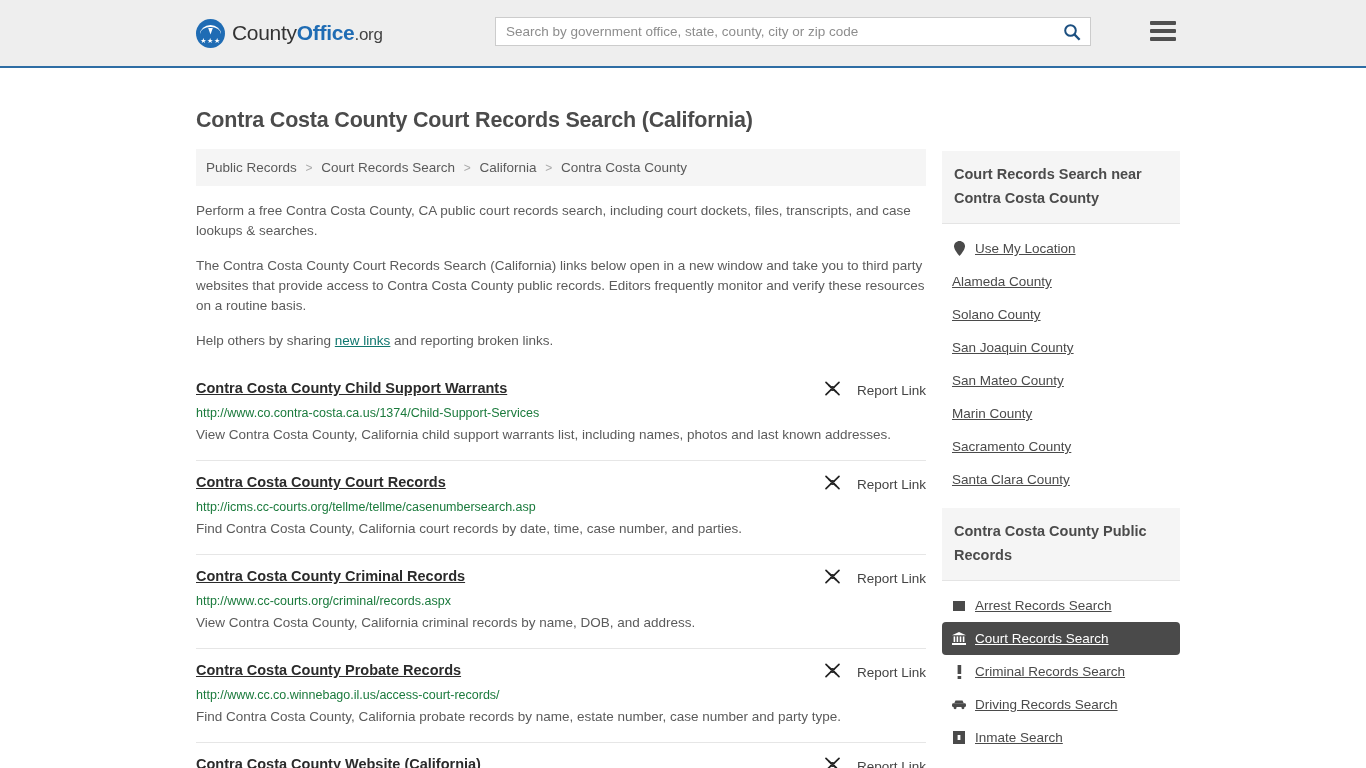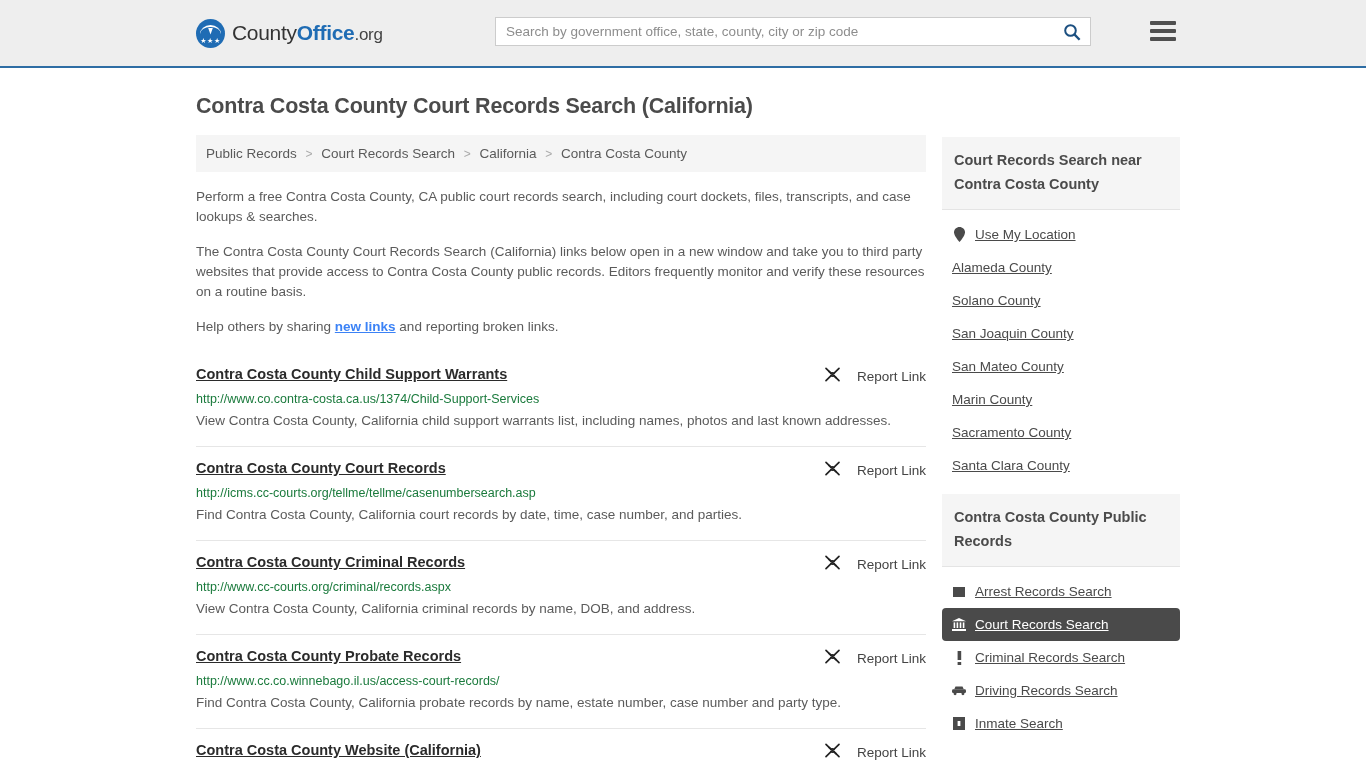--- a/index.html
+++ b/index.html
@@ -121,21 +121,21 @@
 
   
   #page {
     width: 1366px;
     padding: 0 186px;
   }
   #page-title {
     font-size: 21.5px;
     font-weight: bold;
     color: #4b4b4b;
-    padding: 26px 10px 0 10px;
+    padding: 40px 10px 0 10px;
     letter-spacing: -0.2px;
   }
   #cols {
     display: flex;
     padding: 0 10px;
     gap: 16px;
   }
   #main-col { width: 730px; flex: none; }
   #side-col { width: 238px; flex: none; padding-top: 18px; }
 
@@ -154,21 +154,21 @@
   }
   #breadcrumb .sep { color: #aaaaaa; padding: 0 5px; font-size: 12px; }
 
   
   .intro-p {
     font-size: 13.5px;
     line-height: 20px;
     color: #5b5b5b;
     margin-top: 15px;
   }
-  .intro-p a { color: #3b82f6; text-decoration: underline; cursor: pointer; font-weight: bold; }
+  .intro-p a { color: #0f766e; text-decoration: underline; cursor: pointer; }
 
   
   #results { margin-top: 18px; }
   .result {
     padding: 12px 0 13px 0;
     border-top: 1px solid #e6e6e6;
   }
   .result:first-child { border-top: 0; padding-top: 10px; }
   .result-head {
     display: flex;

